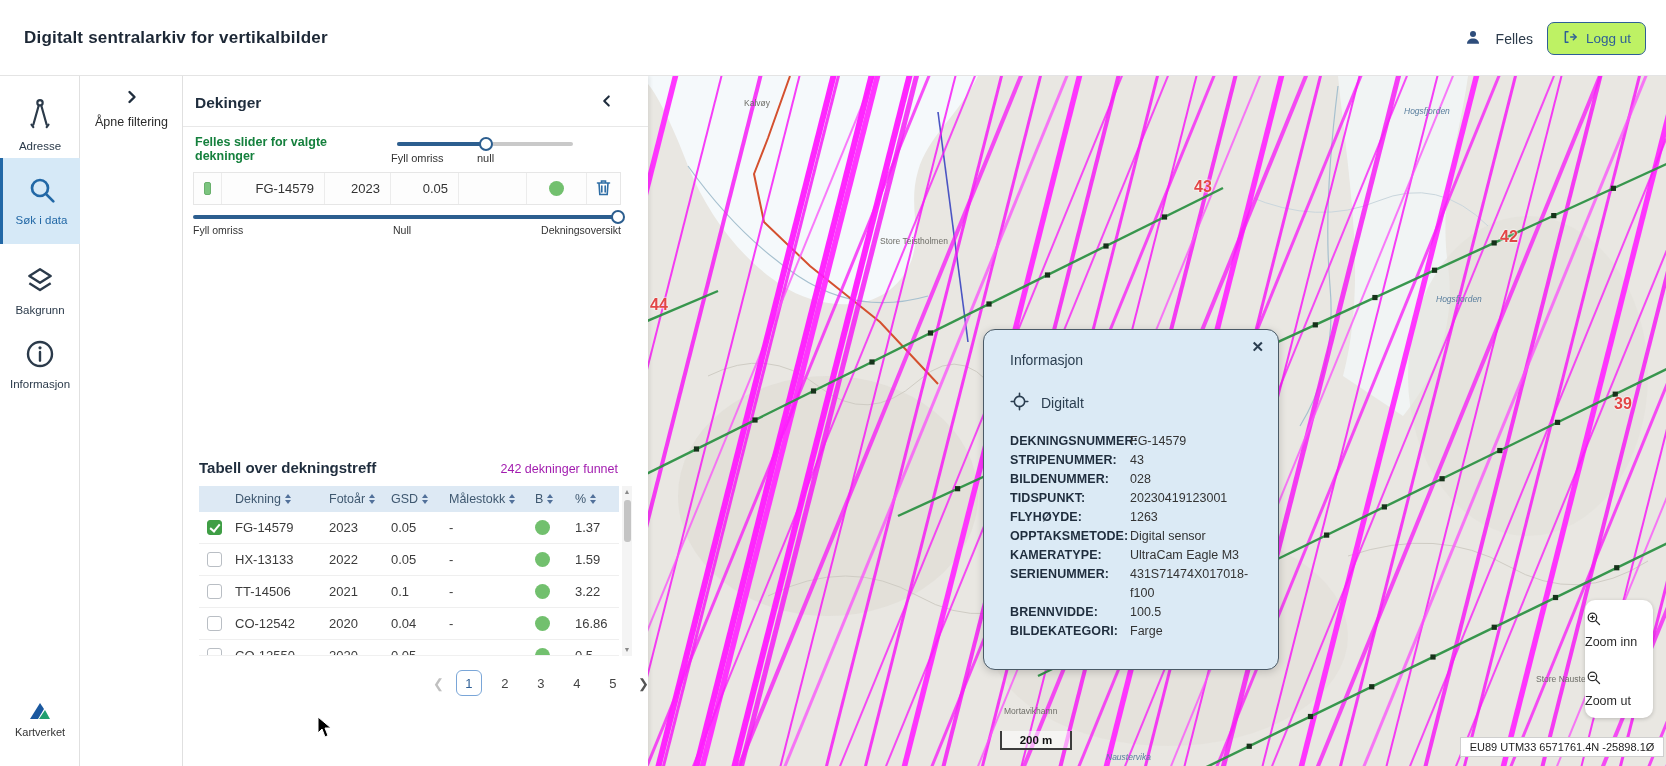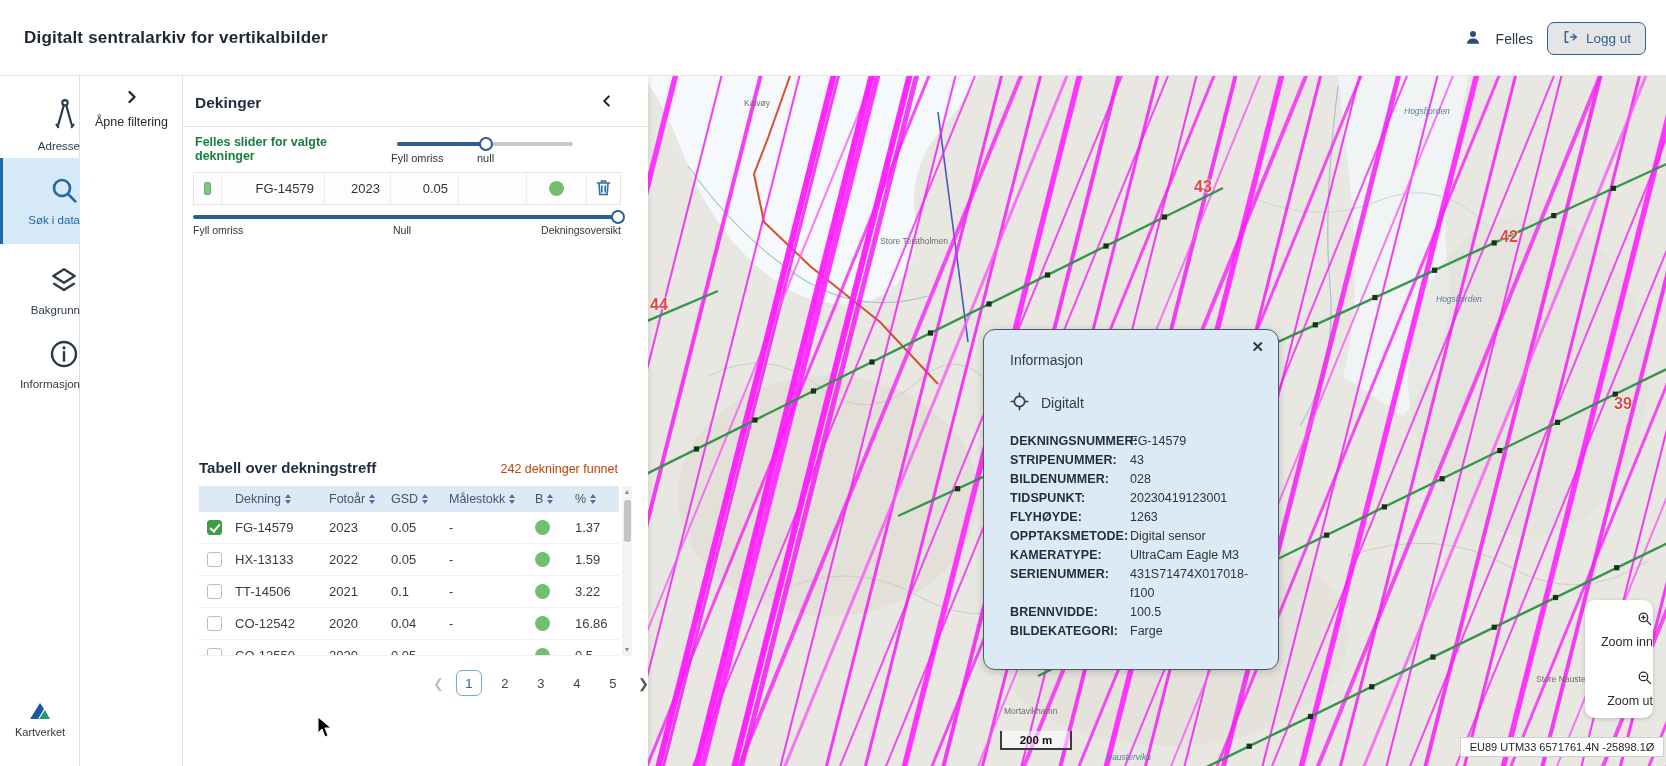--- a/index.html
+++ b/index.html
@@ -7,26 +7,26 @@
               font-family:"Liberation Sans", sans-serif; color:#2b3a4a; }
   #app { position:relative; width:1666px; height:766px; background:#fff; }
 
   
   #header { position:absolute; left:0; top:0; width:1666px; height:76px; background:#fff;
             border-bottom:1px solid #e4e4e4; z-index:30; }
   #app-title { position:absolute; left:24px; top:28px; font-size:17px; font-weight:bold; color:#1c2735; letter-spacing:.2px; }
   #user-area { position:absolute; right:20px; top:22px; display:flex; align-items:center; gap:14px; }
   #user-name { font-size:14px; color:#2b3a4a; }
   .logout-btn { display:flex; align-items:center; gap:8px; border:1.5px solid #2e5f96; color:#2e5f96;
-                border-radius:7px; padding:6px 14px; font-size:13.5px; background:#e5e5e5; cursor:pointer; }
+                border-radius:7px; padding:6px 14px; font-size:13.5px; background:#bef264; cursor:pointer; }
 
   
   #sidebar { position:absolute; left:0; top:76px; width:80px; height:690px; background:#fff;
              border-right:1px solid #e0e0e0; z-index:20; }
-  .side-item { position:absolute; left:0; width:80px; padding:10px 0 12px 0; text-align:right; cursor:pointer; }
+  .side-item { position:absolute; left:0; width:80px; padding:10px 0 12px 0; text-align:center; cursor:pointer; }
   .side-item .lbl { display:block; font-size:11.5px; color:#2b3a4a; margin-top:4px; }
   .side-item.active { background:#d6e9f7; border-left:3px solid #2268a6; }
   .side-item.active .lbl { color:#2268a6; }
   .side-ic { display:inline-block; }
   #kv-logo { position:absolute; left:0; bottom:28px; width:80px; text-align:center; }
   #kv-logo .lbl { display:block; font-size:11px; color:#333; margin-top:3px; }
 
   
   #filtercol { position:absolute; left:80px; top:76px; width:103px; height:690px; background:#fff;
                border-right:1px solid #e0e0e0; z-index:19; }
@@ -53,21 +53,21 @@
                    border-right:1px solid #ececec; }
   #cov-row .cell:last-child { border-right:none; }
   .swatch { width:13px; height:13px; background:#7cc47f; border:1px solid #69b06c; border-radius:2px; }
   .gdot { width:15px; height:15px; background:#72c06e; border-radius:50%; }
 
   #cov-slider-wrap { position:absolute; left:10px; top:139px; width:428px; }
   #cov-ticks { position:absolute; left:10px; top:148px; width:428px; font-size:10.5px; color:#333; }
 
   
   #tbl-title { position:absolute; left:16px; top:383px; font-size:15px; font-weight:bold; color:#1f2d3d; }
-  #tbl-count { position:absolute; right:30px; top:386px; font-size:12.5px; color:#c2410c; }
+  #tbl-count { position:absolute; right:30px; top:386px; font-size:12.5px; color:#a21caf; }
   #restable { position:absolute; left:16px; top:410px; width:420px; height:170px; overflow:hidden;
               border-bottom:1px solid #f0f0f0; }
   .thead { display:flex; align-items:center; height:26px; background:#dde9f4; font-size:12.5px; color:#3f5870; }
   .trow  { display:flex; align-items:center; height:32px; border-bottom:1px solid #efefef; font-size:13px; color:#3c3c3c; background:#fff; }
   .c-cb { width:30px; display:flex; justify-content:center; }
   .c-dek { width:100px; padding-left:6px; }
   .c-yr { width:62px; }
   .c-gsd { width:58px; }
   .c-ms { width:86px; }
   .c-b { width:40px; display:flex; }
@@ -110,21 +110,21 @@
   #popup-title { font-size:14px; color:#2b3e50; margin-top:6px; }
   #popup-place { display:flex; align-items:center; gap:12px; margin-top:24px; font-size:14px; color:#2b3e50; }
   #popup-fields { margin-top:18px; }
   .pfield { display:flex; font-size:12.5px; line-height:19px; }
   .pfield .fl { width:120px; font-weight:bold; color:#1f2d3d; flex-shrink:0; letter-spacing:.1px; }
   .pfield .fv { color:#333; word-break:break-word; }
 
   
   #zoomctl { position:absolute; left:937px; top:524px; width:68px; height:118px; background:#fff; border-radius:10px;
              z-index:9; box-shadow:0 1px 4px rgba(0,0,0,.2); display:flex; flex-direction:column; align-items:center; }
-  .zbtn { width:68px; height:59px; display:flex; flex-direction:column; align-items:flex-end; justify-content:center;
+  .zbtn { width:68px; height:59px; display:flex; flex-direction:column; align-items:flex-start; justify-content:center;
           gap:4px; cursor:pointer; }
   .zbtn .lbl { font-size:12.5px; color:#2b2b2b; }
 
   
   #coordbar { position:absolute; left:812px; top:661px; width:204px; height:20px; background:#fff;
               border:1px solid #cfcfcf; z-index:9; font-size:11px; color:#222; display:flex; align-items:center;
               justify-content:center; white-space:nowrap; }
   #scalebar { position:absolute; left:352px; top:655px; width:72px; height:19px; z-index:8;
               border-left:2px solid #3c3c3c; border-right:2px solid #3c3c3c; border-bottom:2px solid #3c3c3c;
               background:rgba(255,255,255,.55); font-size:11.5px; font-weight:bold; color:#111;

